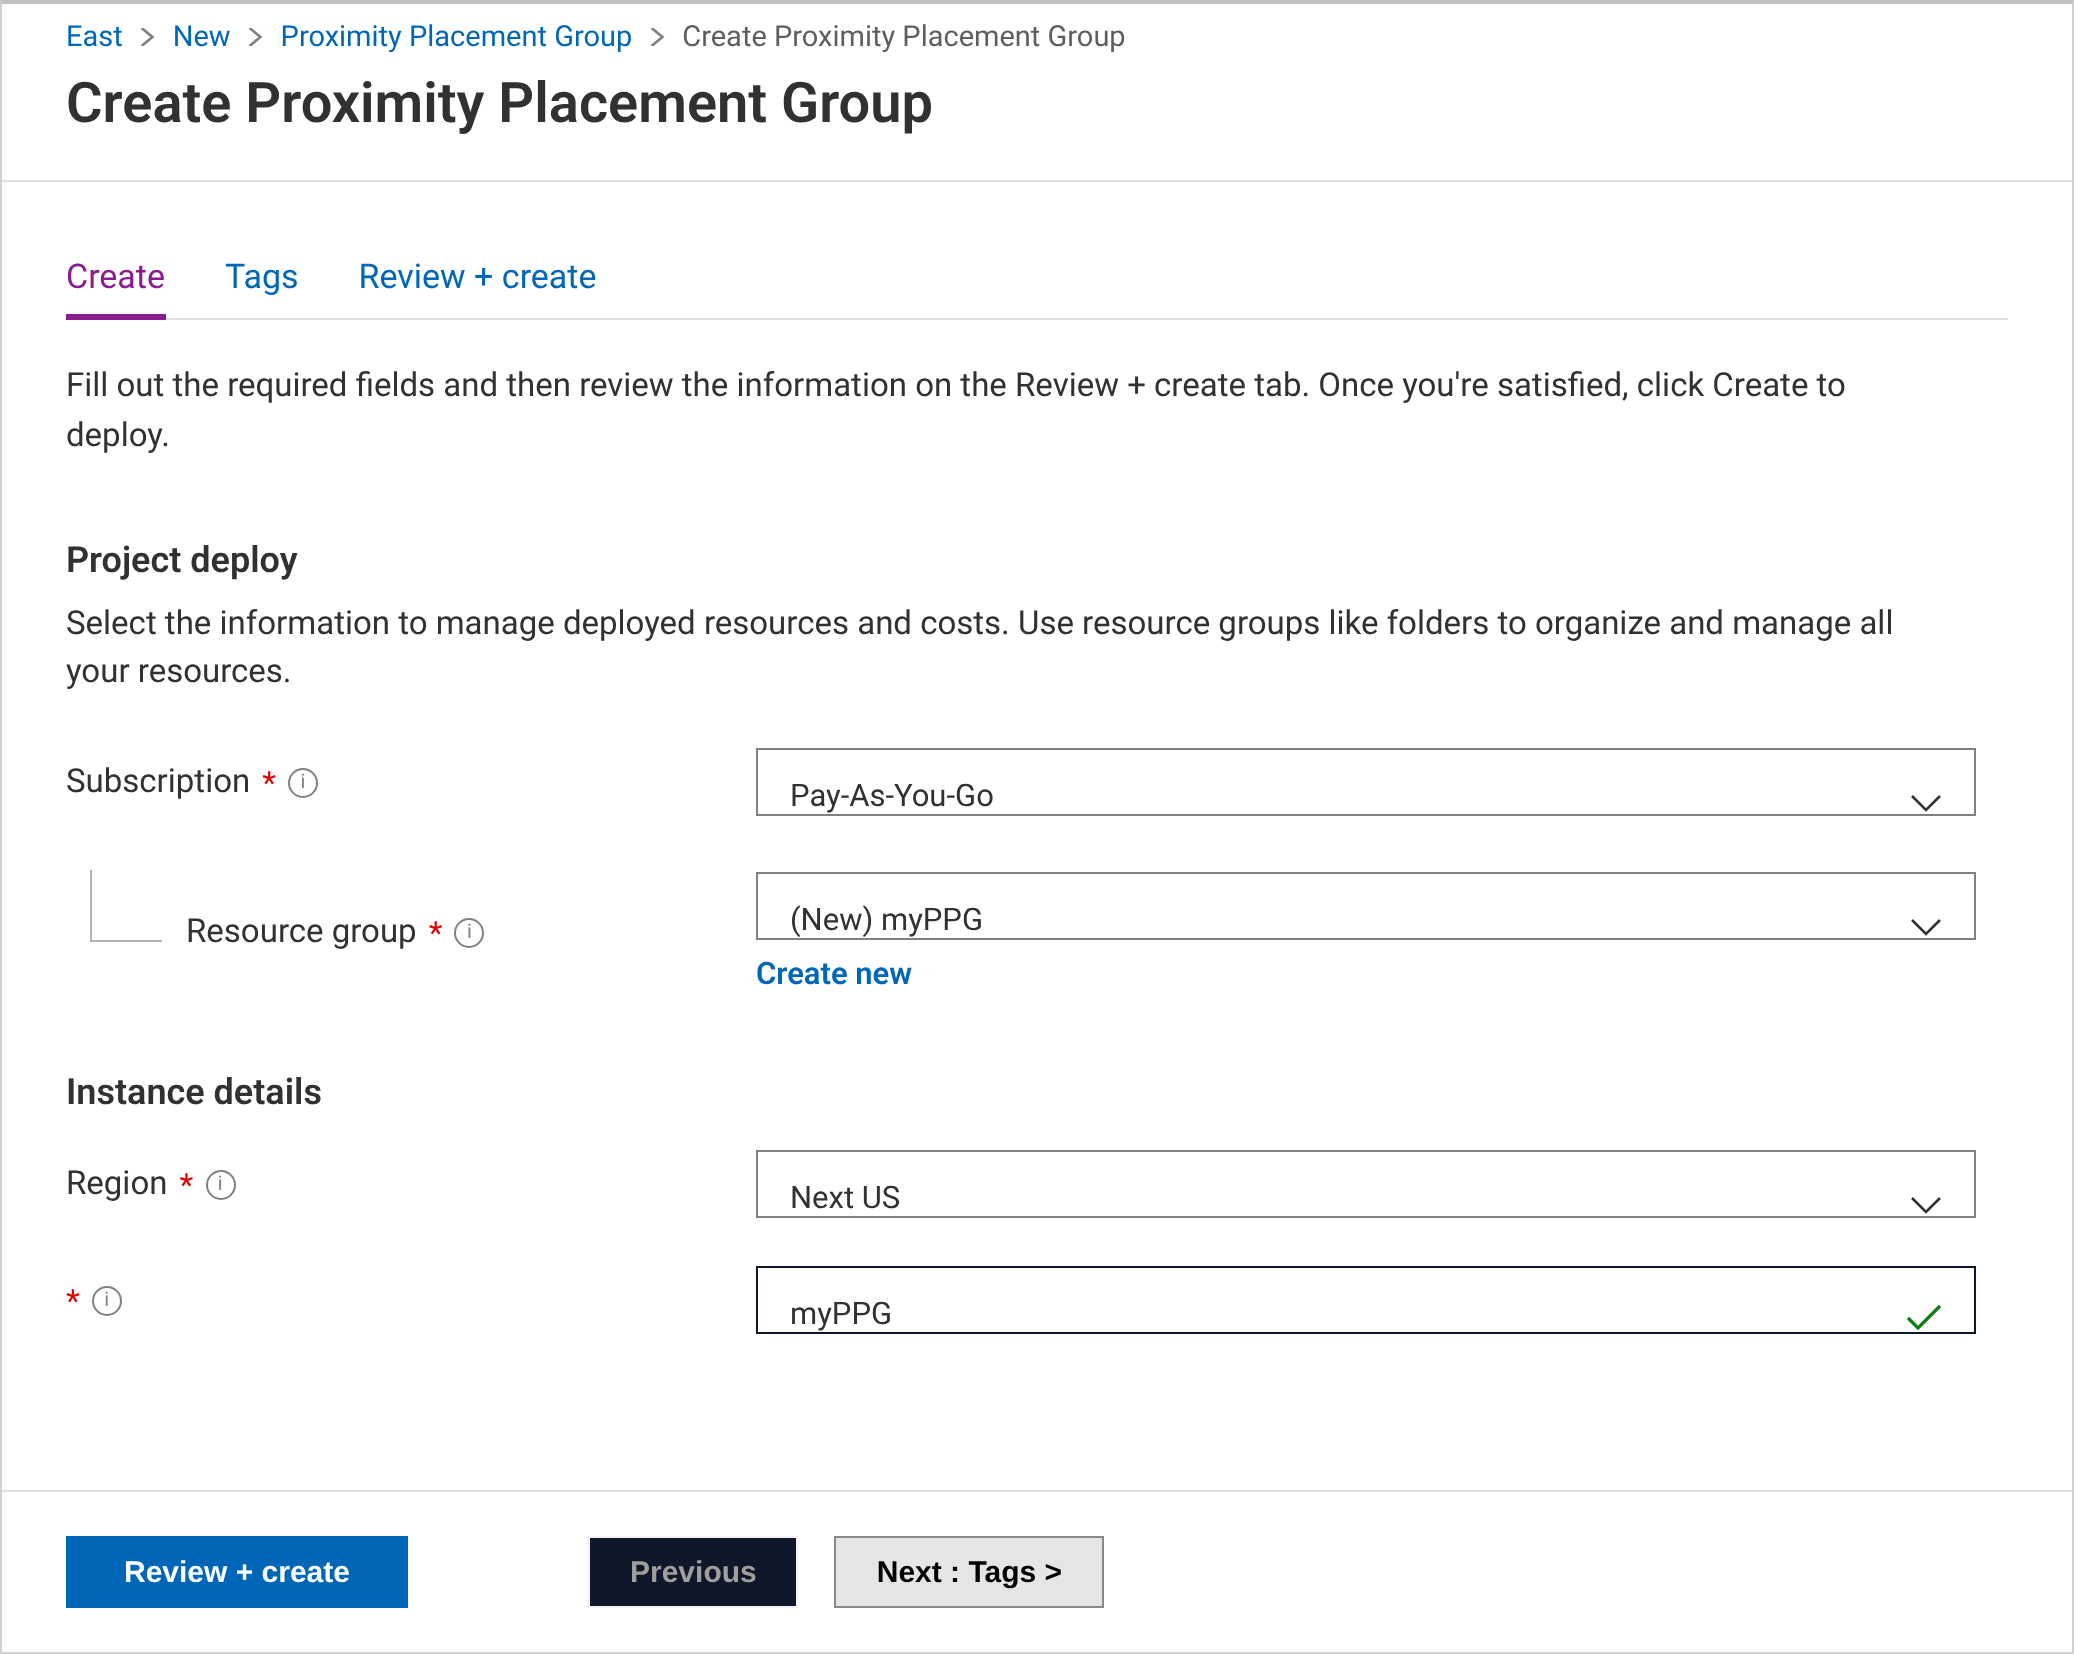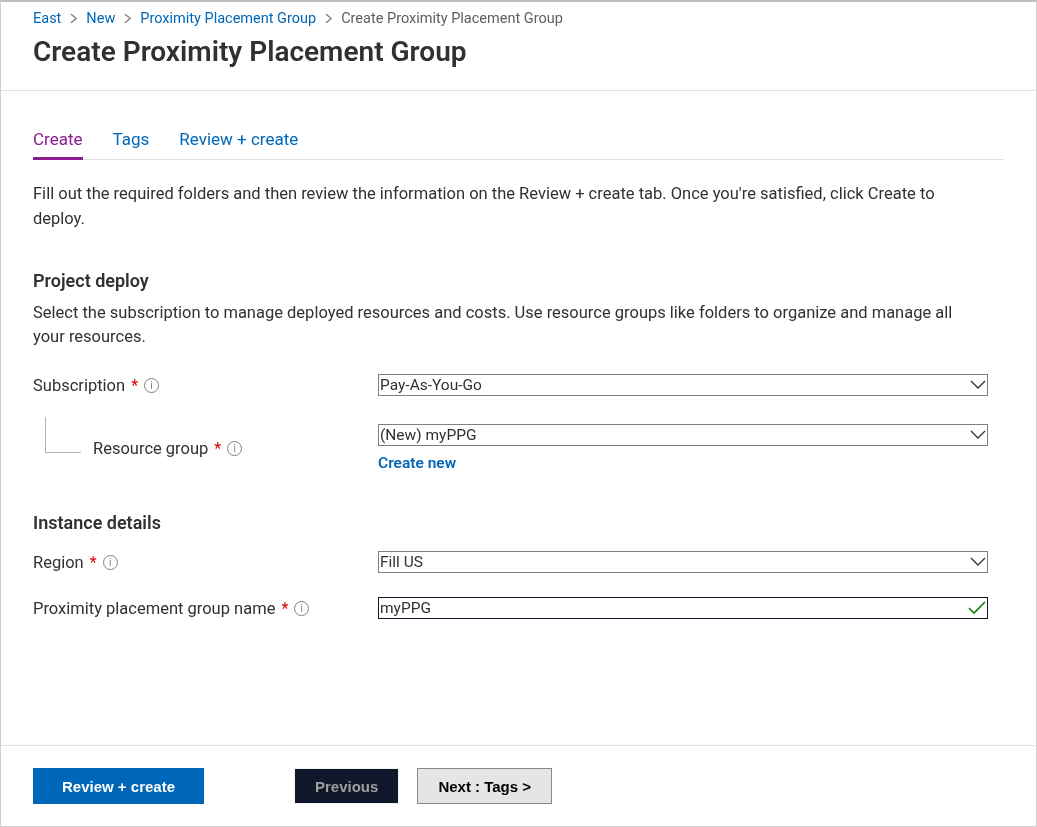--- a/index.html
+++ b/index.html
@@ -116,27 +116,27 @@
     display: inline-flex;
     align-items: center;
     justify-content: center;
     font-size: 10px;
     color: #808080;
     cursor: pointer;
   }
   .control-col { flex: 1 1 auto; max-width: 610px; }
   .select {
     width: 100%;
-    height: 22px;
+    height: 34px;
     border: 1px solid #808080;
     background: #fff;
     display: flex;
-    align-items: center;
+    align-items: flex-end;
     justify-content: space-between;
-    padding: 0 1px;
+    padding: 0 16px;
     font-size: 15.5px;
     cursor: pointer;
   }
   .select.valid { border: 1px solid #0f172a; }
   .chevron svg { display: block; }
   .check-icon svg { display: block; }
   .link-action {
     color: #0067b8;
     font-size: 15.5px;
     font-weight: 600;
@@ -209,24 +209,24 @@
 
   <div class="divider"></div>
 
   <div class="content">
     <div class="tabs">
       <div class="tab active">Create</div>
       <div class="tab">Tags</div>
       <div class="tab">Review + create</div>
     </div>
 
-    <div class="intro">Fill out the required folders and then review the information on the Review + create tab. Once you're satisfied, click Create to deploy.</div>
+    <div class="intro">Fill out the required fields and then review the information on the Review + create tab. Once you're satisfied, click Create to deploy.</div>
 
     <div class="section-heading">Project deploy</div>
-    <div class="section-desc">Select the subscription to manage deployed resources and costs. Use resource groups like folders to organize and manage all your resources.</div>
+    <div class="section-desc">Select the information to manage deployed resources and costs. Use resource groups like folders to organize and manage all your resources.</div>
 
     <div class="form-row">
       <div class="label-col">
         <span class="field-label">Subscription</span>
         <span class="req">*</span>
         <span class="info-icon">i</span>
       </div>
       <div class="control-col">
         <div class="select">
           <span>Pay-As-You-Go</span>
@@ -262,33 +262,32 @@
     <div class="section-heading" style="margin-top:40px">Instance details</div>
 
     <div class="form-row" style="margin-top:18px">
       <div class="label-col">
         <span class="field-label">Region</span>
         <span class="req">*</span>
         <span class="info-icon">i</span>
       </div>
       <div class="control-col">
         <div class="select">
-          <span>Fill US</span>
+          <span>Next US</span>
           <span class="chevron">
             <svg width="16" height="10" viewBox="0 0 16 10">
                 <path d="M1 1 L8 8 L15 1" fill="none" stroke="#323130" stroke-width="1.3"></path>
               </svg>
           </span>
         </div>
       </div>
     </div>
 
     <div class="form-row">
       <div class="label-col">
-        <span class="field-label">Proximity placement group name</span>
         <span class="req">*</span>
         <span class="info-icon">i</span>
       </div>
       <div class="control-col">
         <div class="select valid">
           <span>myPPG</span>
           <span class="check-icon">
             <svg width="18" height="14" viewBox="0 0 18 14">
                 <path d="M1 7 L6 12 L17 1" fill="none" stroke="#107c10" stroke-width="1.6"></path>
               </svg>

